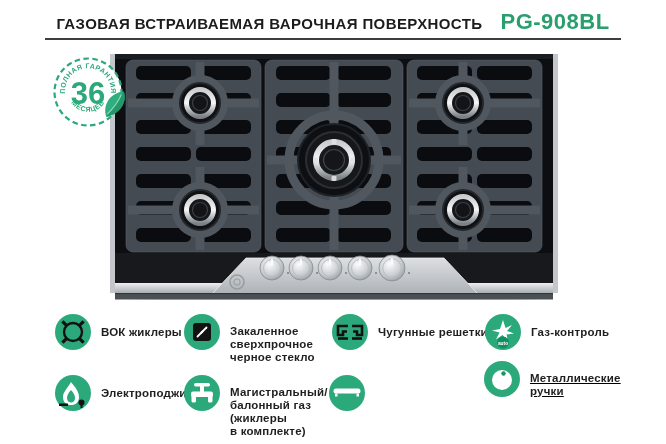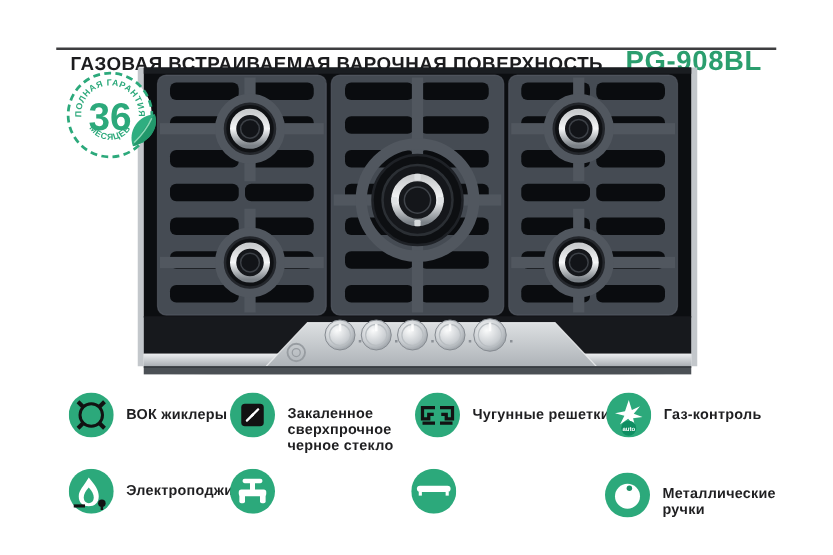--- a/index.html
+++ b/index.html
@@ -2,36 +2,36 @@
 <html><head>
 <meta charset="utf-8">
 <style>
   html,body{margin:0;padding:0;background:#fff;}
   #canvas{position:relative;width:666px;height:444px;background:#fff;overflow:hidden;
           font-family:"Liberation Sans",sans-serif;}
   
   .hdr{position:absolute;top:9px;left:0;right:0;display:flex;justify-content:center;
        align-items:baseline;gap:18px;}
   .hdr-title{font-weight:bold;font-size:15px;letter-spacing:.4px;color:#1c1c1e;}
-  .hdr-model{font-weight:bold;font-size:22px;letter-spacing:.5px;color:#2b9e6e;margin-top:27px;}
+  .hdr-model{font-weight:bold;font-size:22px;letter-spacing:.5px;color:#2b9e6e;}
   .hdr-rule{position:absolute;top:38px;left:45px;width:576px;height:2px;background:#3e3e40;}
   
   .cooktop{position:absolute;left:110px;top:52px;width:448px;height:248px;}
   .badge{position:absolute;left:40px;top:52px;width:100px;height:96px;z-index:5;}
   
   .feature{position:absolute;display:flex;gap:10px;align-items:center;}
   .feature.ml{align-items:flex-start;}
   .feature.ml .flabel{margin-top:11px;}
   .fi{width:36px;height:36px;flex:0 0 36px;display:block;}
   .flabel{font-weight:bold;font-size:11.5px;line-height:13px;letter-spacing:.2px;
           color:#1f1f21;white-space:pre-line;}
   .f1{left:55px;top:314px;}  .f2{left:184px;top:314px;}
   .f3{left:332px;top:314px;} .f4{left:485px;top:314px;text-align:right;}
   .f5{left:55px;top:375px;}  .f6{left:184px;top:375px;}
-  .f7{left:329px;top:375px;} .f8{left:484px;top:378px;}
+  .f7{left:329px;top:375px;} .f8{left:484px;top:361px;text-decoration:underline;}
 </style>
 </head>
 <body>
 
 <div id="canvas">
 
   <div class="hdr">
     <span class="hdr-title">ГАЗОВАЯ ВСТРАИВАЕМАЯ ВАРОЧНАЯ ПОВЕРХНОСТЬ</span>
     <span class="hdr-model">PG-908BL</span>
   </div>
@@ -272,20 +272,24 @@
     <svg class="fi" viewBox="-18 -18 36 36">
       <circle r="18" fill="#2ca97b"></circle>
       <g fill="#ffffff">
         <rect x="-8" y="-10" width="16" height="3.5" rx="1.7"></rect>
         <rect x="-2" y="-8" width="4" height="7"></rect>
         <rect x="-11" y="-1.5" width="22" height="5.5" rx="2"></rect>
         <rect x="-10.5" y="2" width="4.5" height="7.5" rx="1.5"></rect>
         <rect x="6" y="2" width="4.5" height="7.5" rx="1.5"></rect>
       </g>
     </svg>
+    <div class="flabel">Магистральный/
+балонный газ
+(жиклеры
+в комплекте)</div>
   </div>
 
   <div class="feature f7 ml">
     <svg class="fi" viewBox="-18 -18 36 36">
       <circle r="18" fill="#2ca97b"></circle>
       <rect x="-13.5" y="-4.5" width="27" height="5" rx="2.5" fill="#ffffff"></rect>
       <rect x="-12" y="0.5" width="2.5" height="3" fill="#ffffff"></rect>
       <rect x="9.5" y="0.5" width="2.5" height="3" fill="#ffffff"></rect>
     </svg>
   </div>

